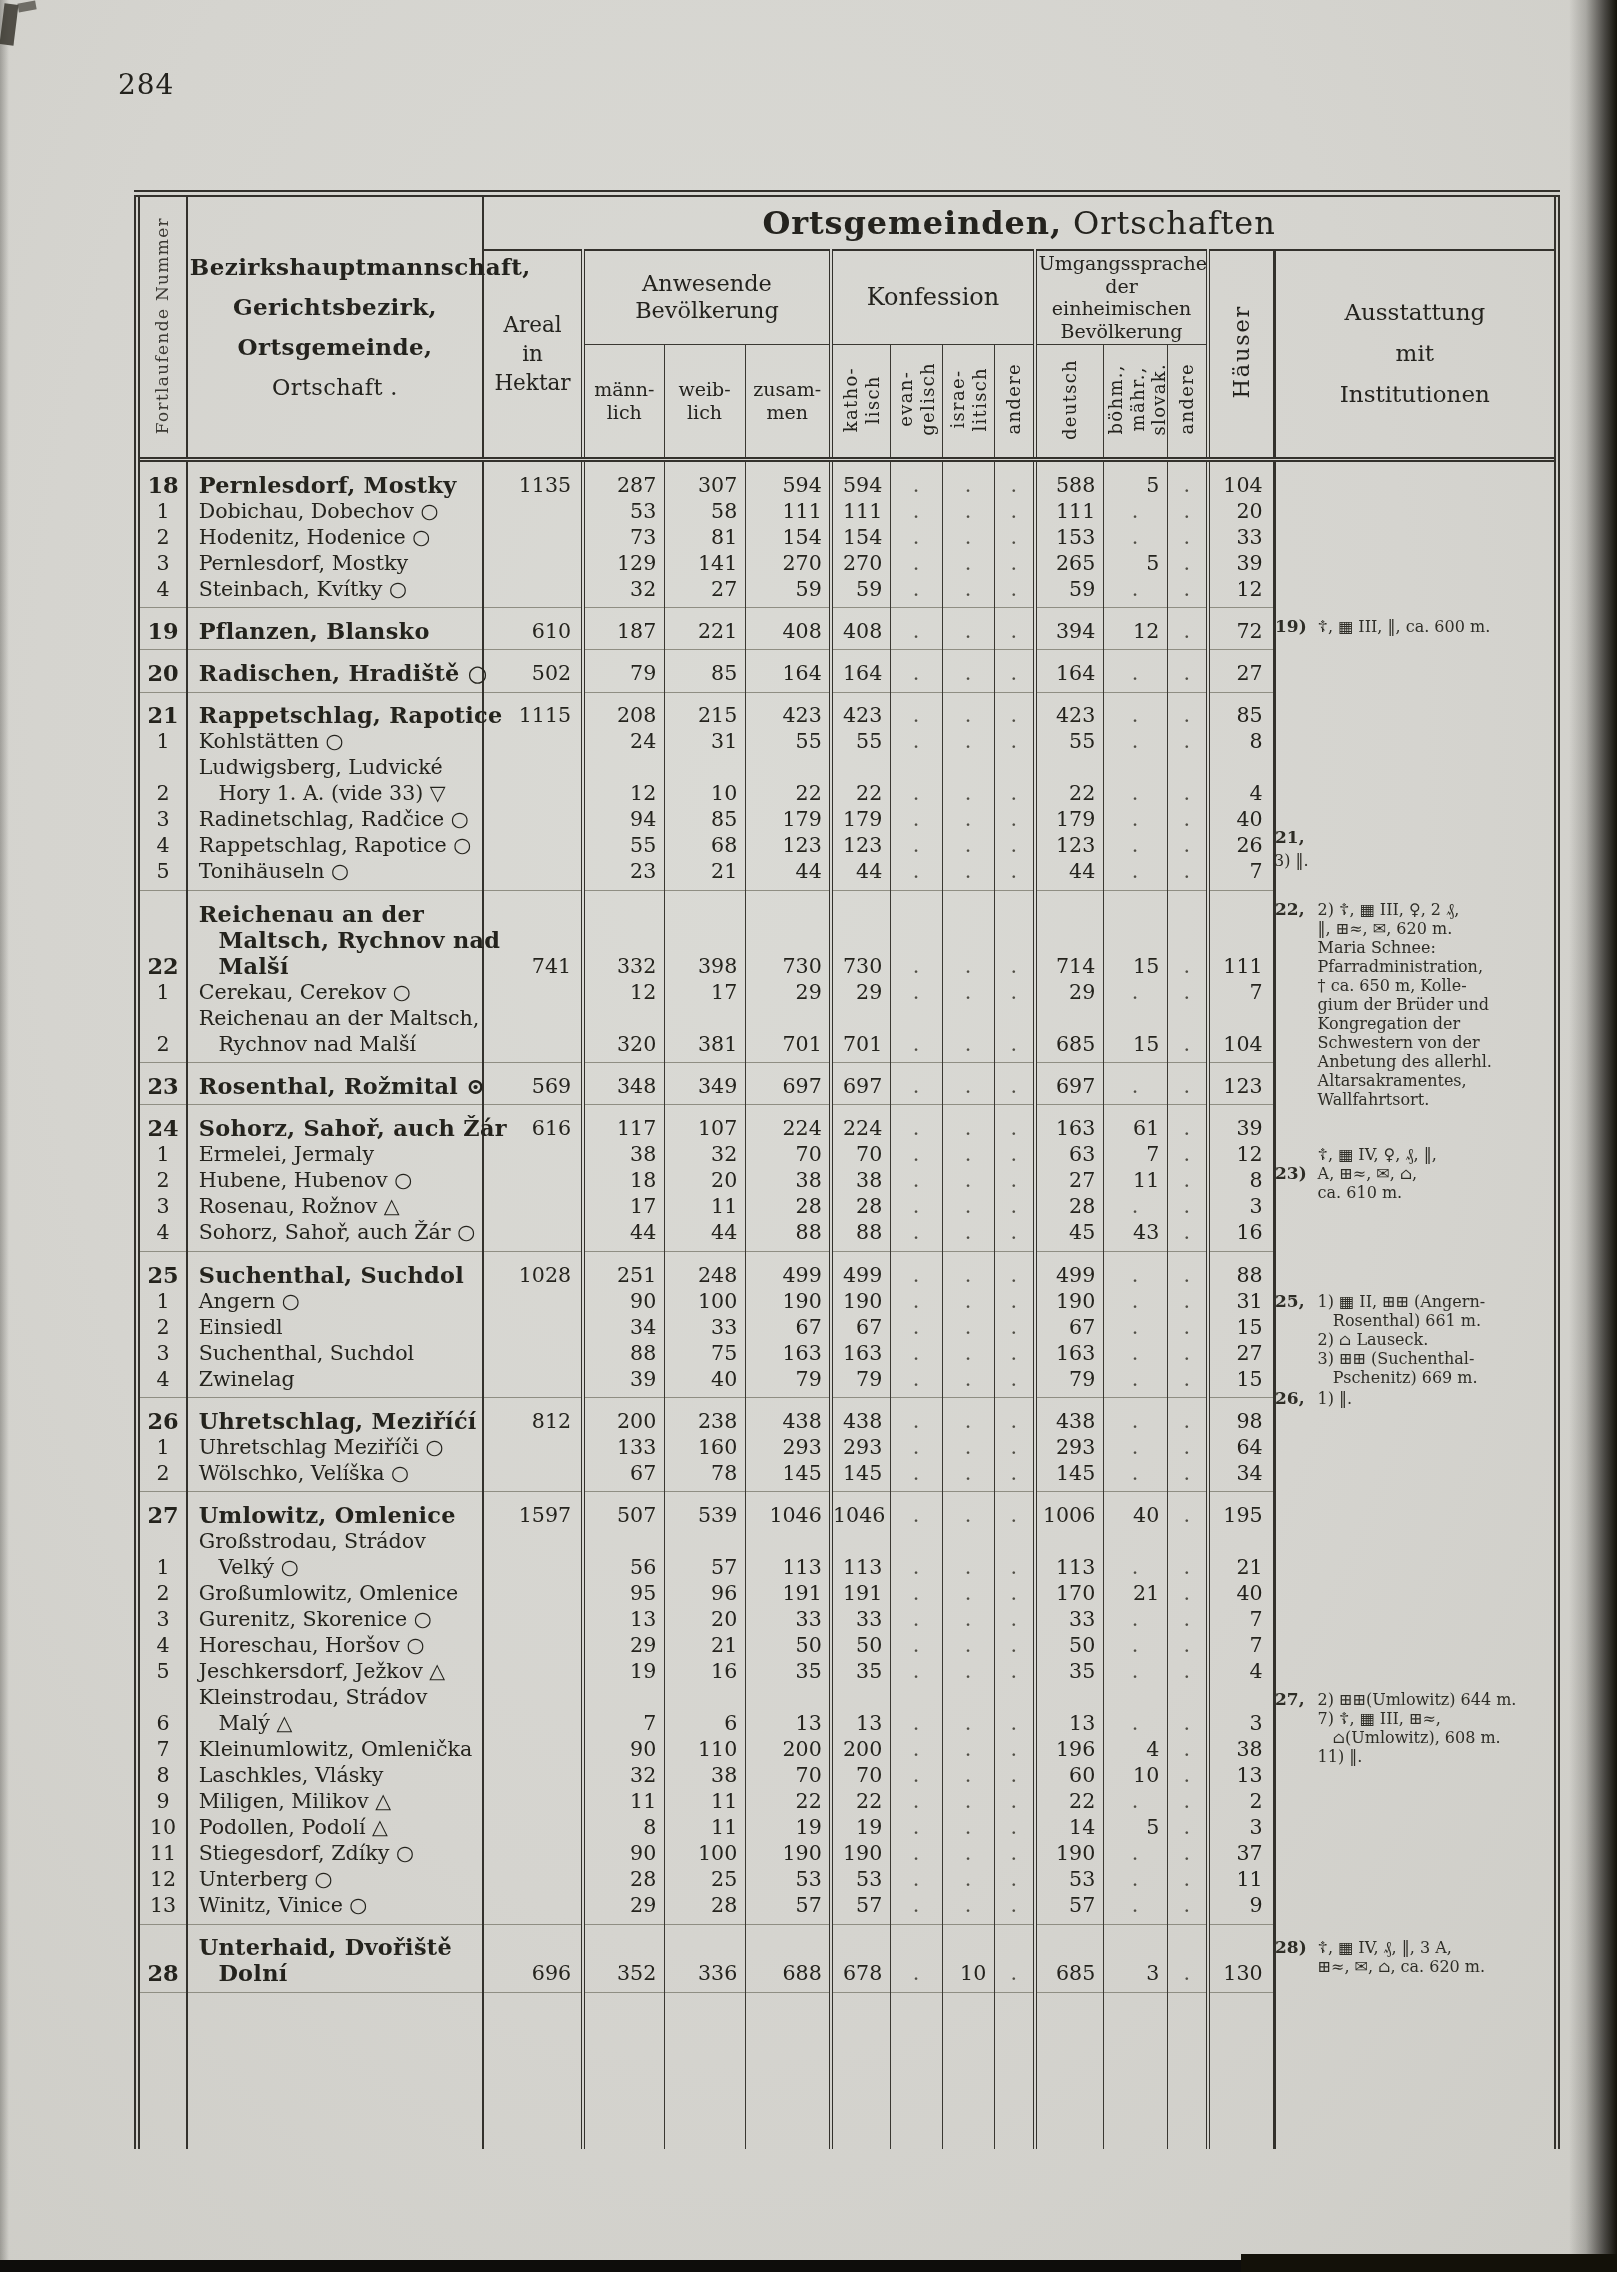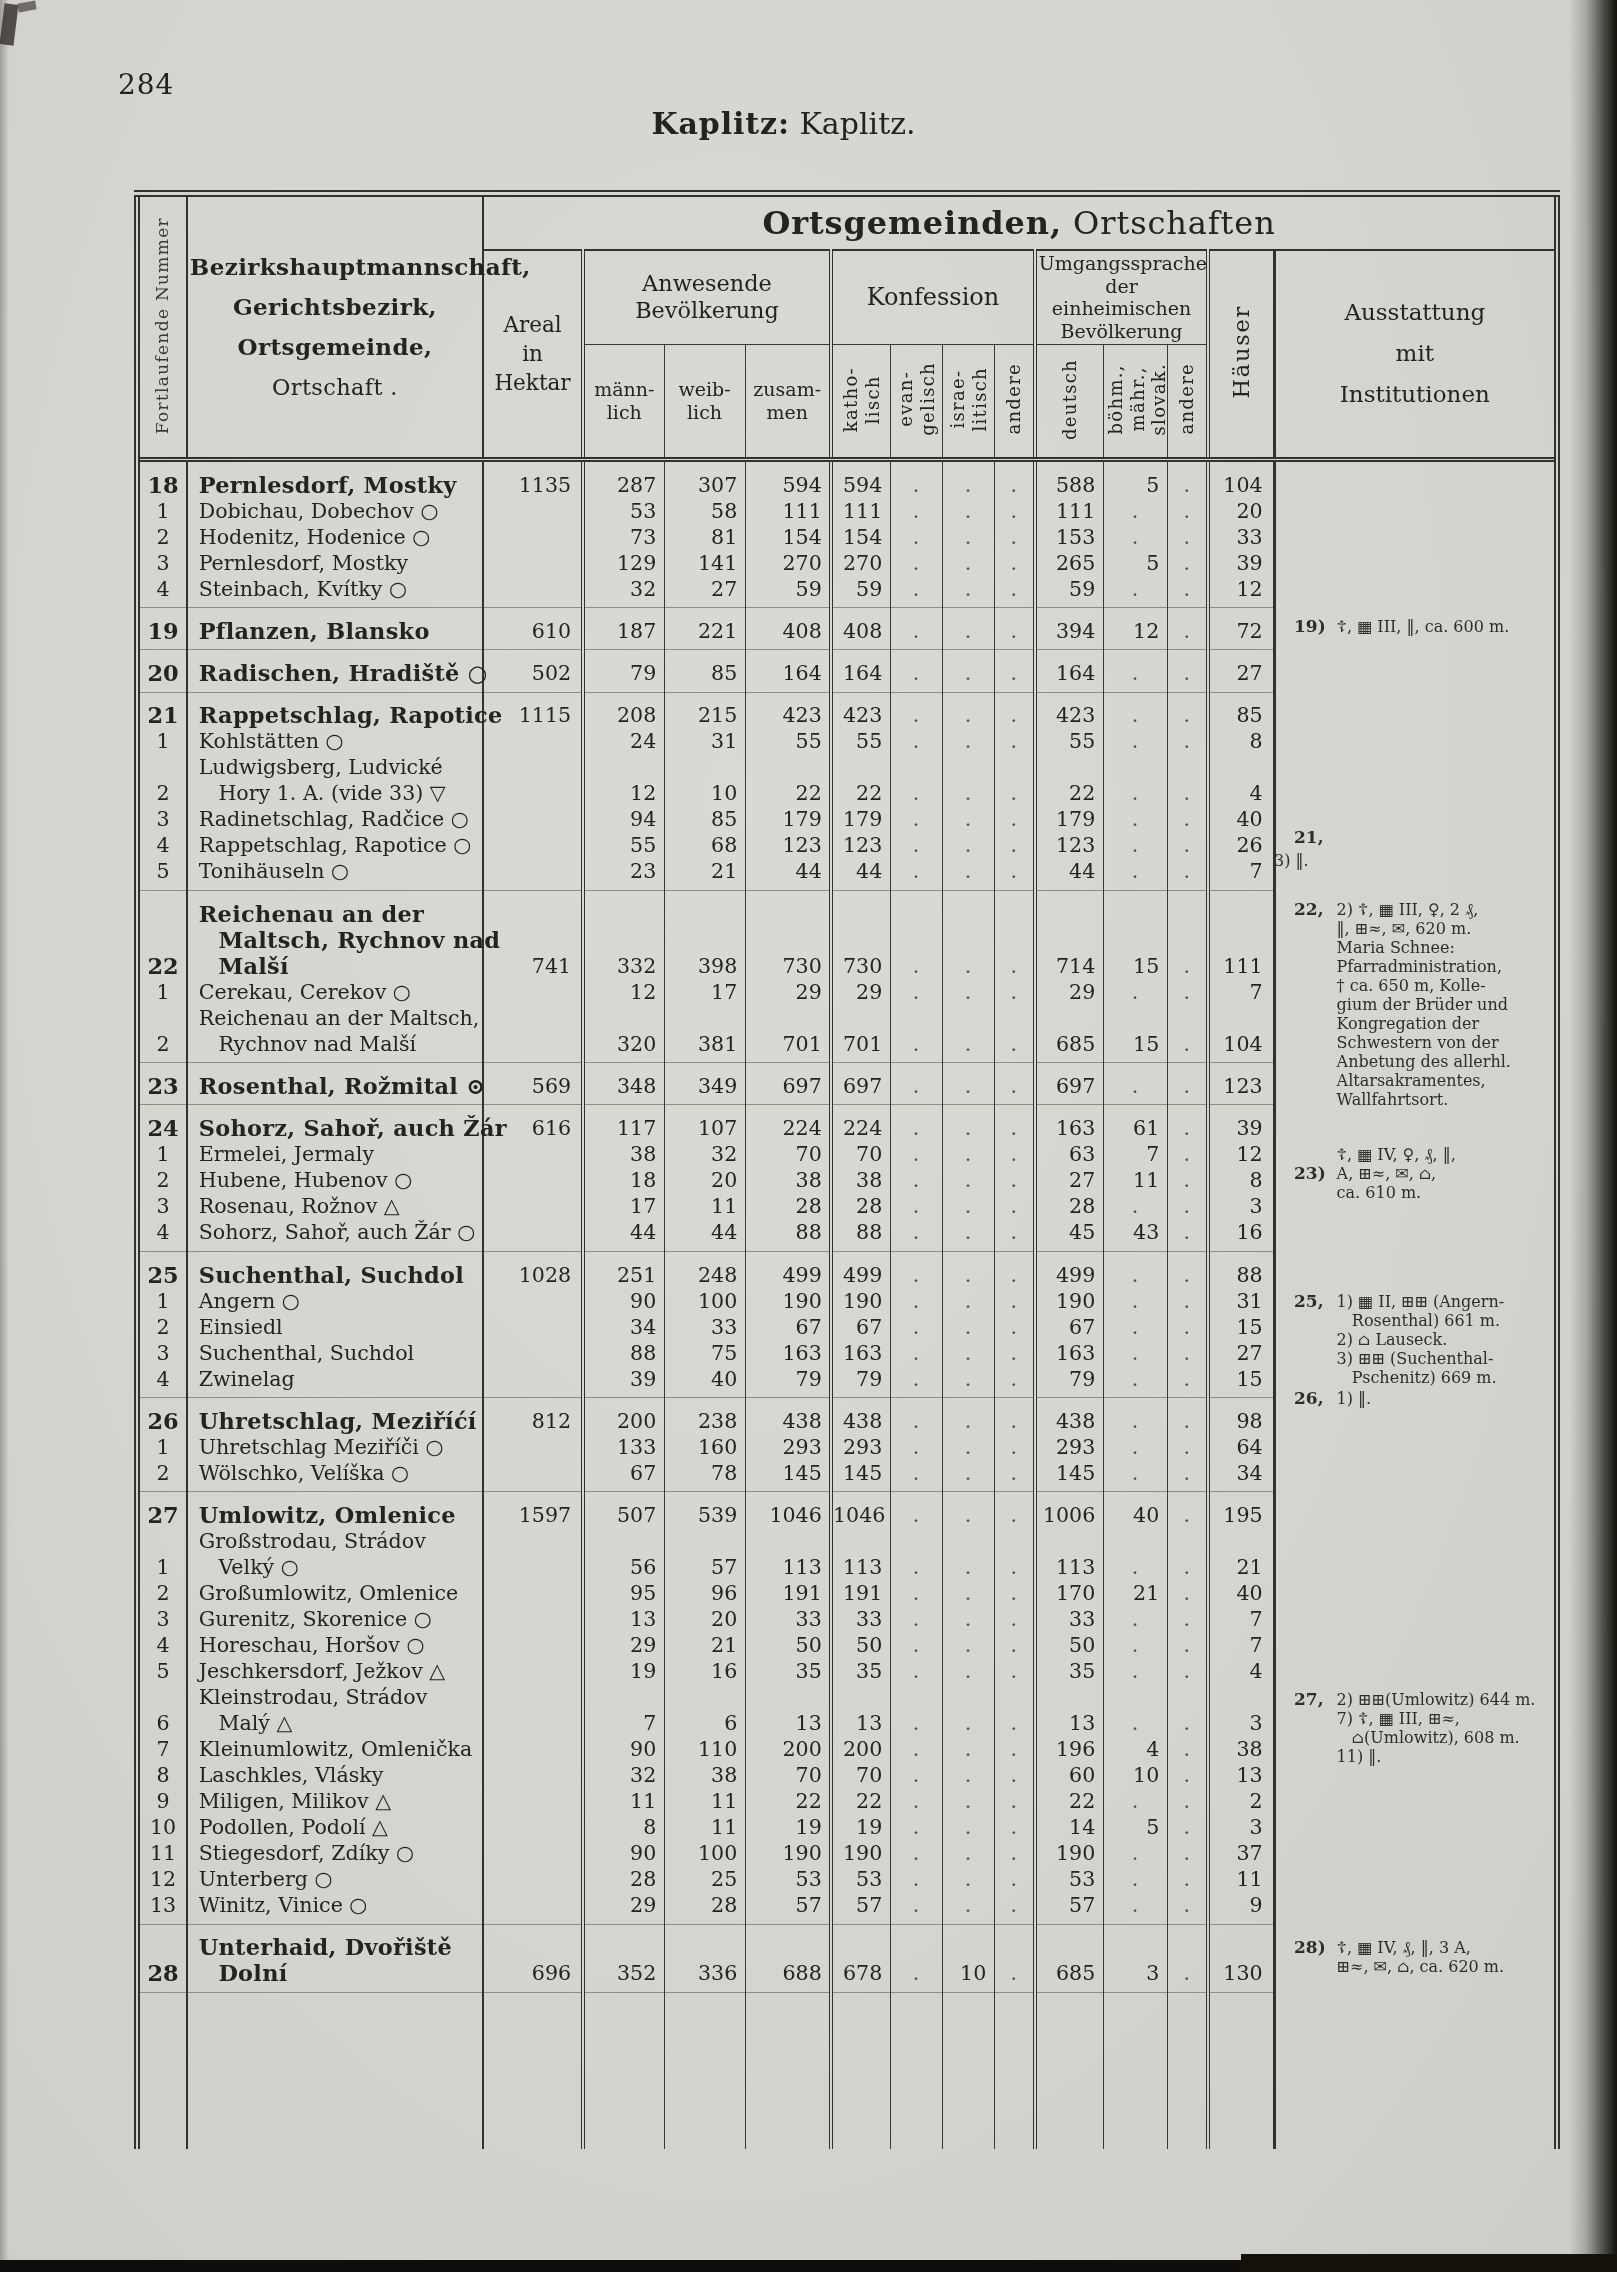--- a/index.html
+++ b/index.html
@@ -79,37 +79,36 @@
   tr.gstart td{border-top:1.8px solid #8f8e83;padding-top:9.9px;}
   tr.gstart td.c-aus{border-top:none;}
   tr.gend td{padding-bottom:5.4px;}
   tbody tr:first-child td{border-top:5.4px double #33312c;}
   tbody tr:first-child td.c-aus{border-top:5.4px double #33312c;}
   tr.filler{height:157px;}
 
   
   #ann-layer{position:absolute;left:1274px;top:0;width:279px;}
   .ann{position:absolute;left:0;width:100%;display:flex;gap:3.6px;font-size:16px;line-height:19px;color:#2e2d26;}
-  .ann-label{flex:none;min-width:39px;font-weight:700;font-size:17px;padding-left:20px;text-align:left;}
+  .ann-label{flex:none;min-width:39px;font-weight:700;font-size:17px;padding-left:1px;text-align:left;}
   .ann-lines{flex:1;}
   .ann-lines div{white-space:nowrap;}
 </style>
 </head>
 <body>
 
 <div id="page">
   <div class="edge-left"></div>
   <div class="edge-right"></div>
   <div class="edge-bottom"></div>
   <div class="edge-bottom-right"></div>
   <div class="corner-mark1"></div>
   <div class="corner-mark2"></div>
 
   <div class="page-number">284</div>
-  <div class="page-title"><span class="b">Kaplitz:</span><span> Kaplitz.</span></div>
 
   <table>
     <colgroup>
       <col style="width:50px">
         <col style="width:296px">
         <col style="width:100px">
       <col style="width:81px">
         <col style="width:81px">
         <col style="width:86px">
       <col style="width:59px">

